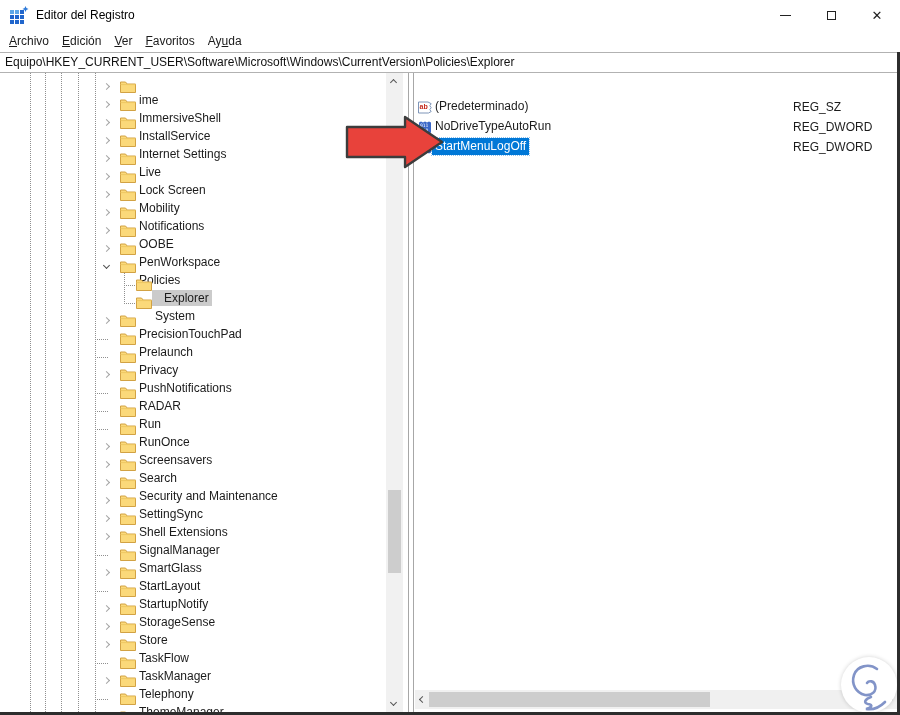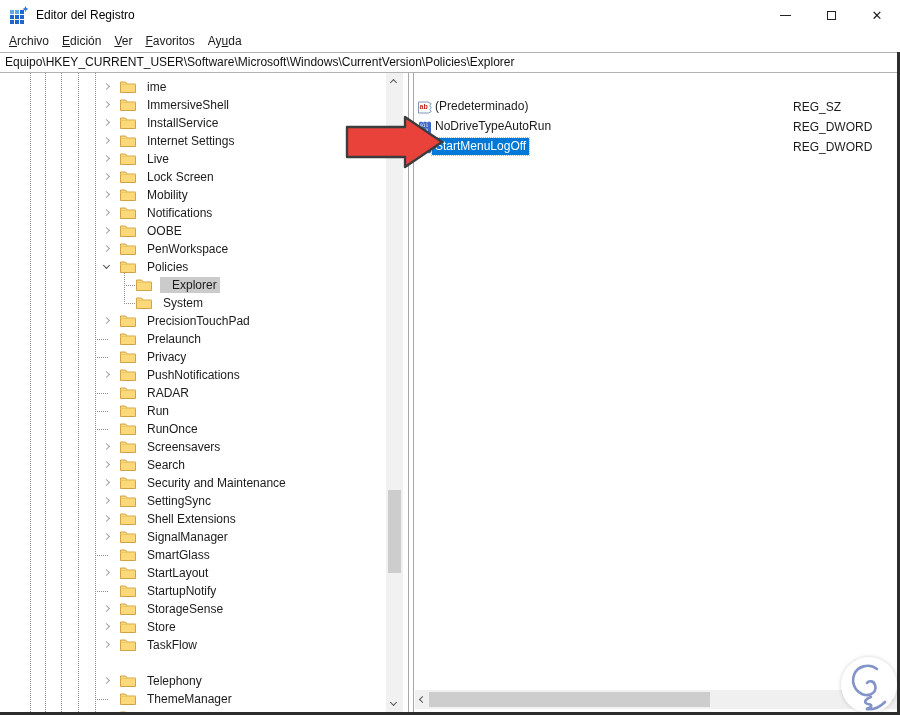--- a/index.html
+++ b/index.html
@@ -38,21 +38,21 @@
   .tchev{position:absolute;width:5px;height:5px;border:solid #a4a4a4;border-width:0 1.4px 1.4px 0;}
   .tchev.collapsed{left:104px;top:6px;transform:rotate(-45deg);}
   .tchev.expanded{left:104px;top:5px;transform:rotate(45deg);border-color:#4f4f4f;}
   .stub{position:absolute;top:9px;height:1px;
     background-image:repeating-linear-gradient(to right,#8f8f8f 0 1px,transparent 1px 2px);}
   .stub.lv0{left:95px;width:14px;}
   .stub.lv1{left:124px;width:11px;}
   .ficon{position:absolute;top:2px;width:16px;height:13px;}
   .ficon.lv0{left:120px;}
   .ficon.lv1{left:136px;}
-  .tlabel{position:absolute;top:1px;height:16px;line-height:16px;padding:0 3px;margin-left:8px;}
+  .tlabel{position:absolute;top:14px;height:16px;line-height:16px;padding:0 3px;}
   .tlabel.lv0{left:136px;}
   .tlabel.lv1{left:152px;}
   .tlabel.selected{background:#cbcbcb;padding-left:12px;}
   
   .vscroll{position:absolute;left:386px;top:0;width:17px;height:639px;background:#f1f1f1;}
   .vthumb{position:absolute;left:2px;top:417px;width:13px;height:83px;background:#cdcdcd;}
   .schev{position:absolute;width:5px;height:5px;border:solid #555;border-width:0 1.3px 1.3px 0;}
   .schev.up{left:5px;top:7px;transform:rotate(-135deg);}
   .schev.down{left:5px;bottom:7px;transform:rotate(45deg);}
   .schev.left{left:5px;top:7px;transform:rotate(135deg);}
@@ -382,20 +382,28 @@
             </svg></span>
           <span class="tlabel lv0">Store</span>
         </div>
         <div class="trow" style="top: 563px;">
           <span class="tchev collapsed"></span>
           <span class="ficon lv0"><svg viewBox="0 0 16 13" width="16" height="13">
               <path d="M0.5 2 L5.5 2 L7.2 4 L15.5 4 L15.5 12.5 L0.5 12.5 Z" fill="#fbd97a" stroke="#d2a244" stroke-width="1"></path>
               <path d="M0.5 4.6 L15.5 4.6" stroke="#eec763" stroke-width="1"></path>
             </svg></span>
           <span class="tlabel lv0">TaskFlow</span>
+        </div>
+        <div class="trow" style="top: 581px;">
+          <span class="stub lv0"></span>
+          <span class="ficon lv0"><svg viewBox="0 0 16 13" width="16" height="13">
+              <path d="M0.5 2 L5.5 2 L7.2 4 L15.5 4 L15.5 12.5 L0.5 12.5 Z" fill="#fbd97a" stroke="#d2a244" stroke-width="1"></path>
+              <path d="M0.5 4.6 L15.5 4.6" stroke="#eec763" stroke-width="1"></path>
+            </svg></span>
+          <span class="tlabel lv0">TaskManager</span>
         </div>
         <div class="trow" style="top: 599px;">
           <span class="tchev collapsed"></span>
           <span class="ficon lv0"><svg viewBox="0 0 16 13" width="16" height="13">
               <path d="M0.5 2 L5.5 2 L7.2 4 L15.5 4 L15.5 12.5 L0.5 12.5 Z" fill="#fbd97a" stroke="#d2a244" stroke-width="1"></path>
               <path d="M0.5 4.6 L15.5 4.6" stroke="#eec763" stroke-width="1"></path>
             </svg></span>
           <span class="tlabel lv0">Telephony</span>
         </div>
         <div class="trow" style="top: 617px;">

